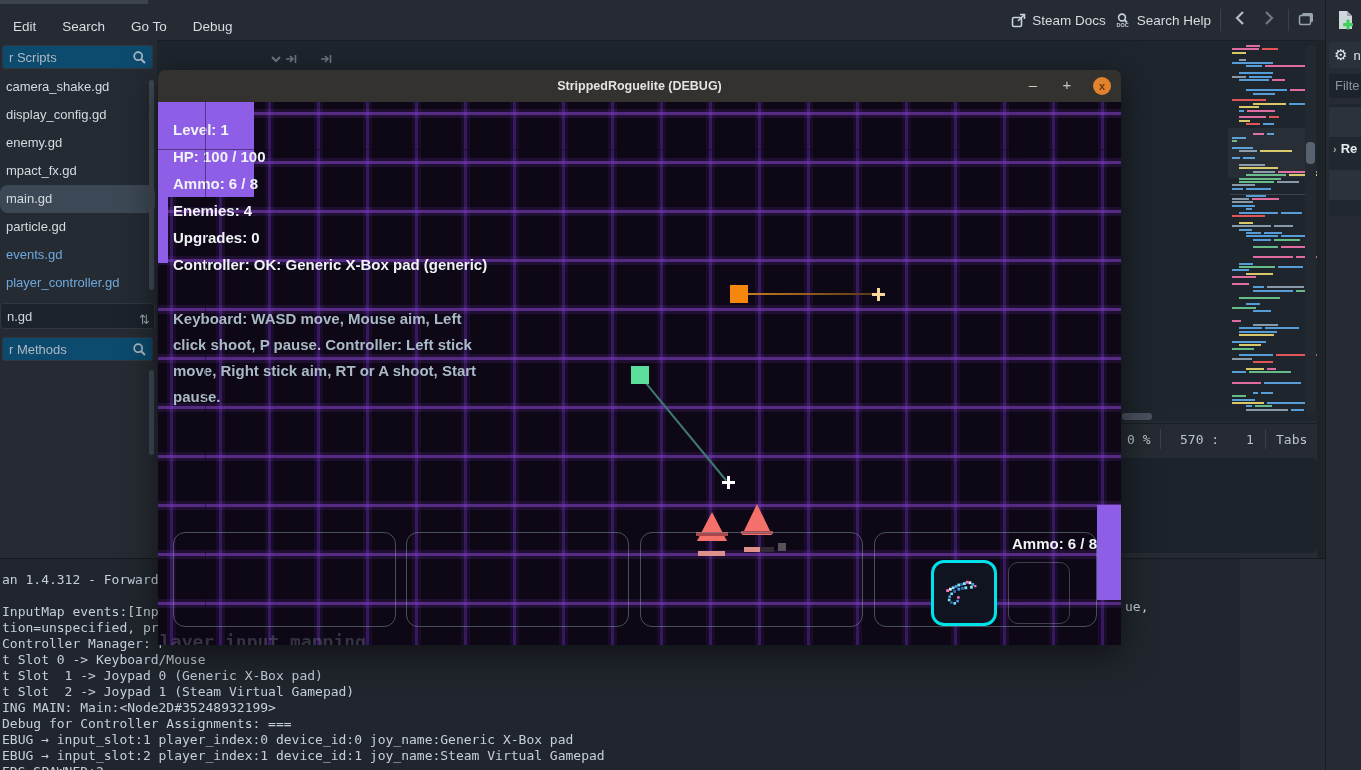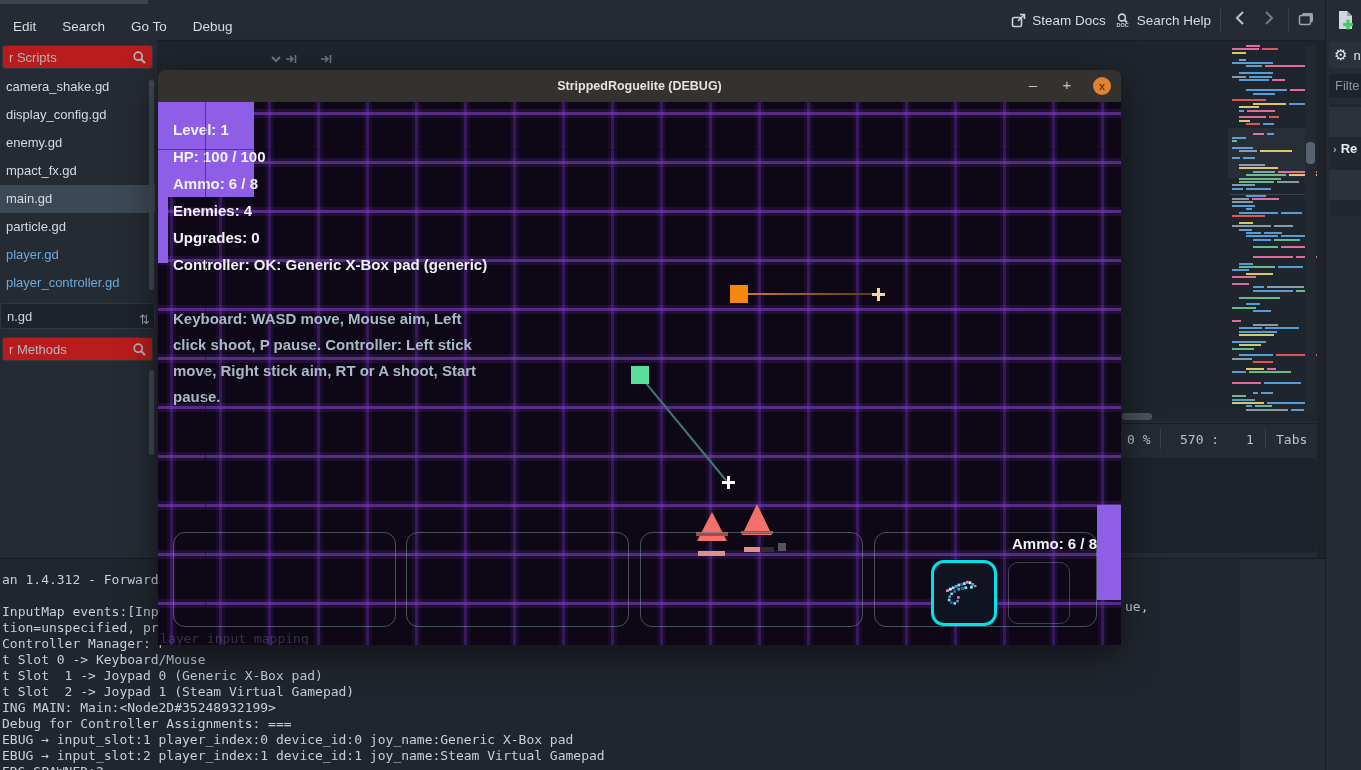--- a/index.html
+++ b/index.html
@@ -25,26 +25,26 @@
                display:flex;align-items:center;gap:6px;padding-left:5px;font-size:13px;color:#dfe5ea;}
   .rd-filter{left:1329px;top:74px;width:32px;height:24px;background:#1d232b;border-radius:3px;
              font-size:13px;color:#8a939e;line-height:24px;padding-left:6px;overflow:hidden;}
   .rd-list{left:1329px;top:104px;width:32px;height:112px;background:#21272f;border-radius:3px;}
   .rd-row-light{left:1329px;width:32px;height:30px;background:#2b323b;}
   .rd-tree{left:1333px;top:141px;font-size:13px;font-weight:bold;color:#e8edf2;display:flex;gap:4px;align-items:center;}
   .rd-chev{color:#9aa4ae;font-size:11px;}
 
   
   .sidebar{left:0;top:40px;width:157px;height:518px;background:#262b33;}
-  .filter-box{position:absolute;left:2px;width:151px;height:24px;background:#b91c1c;border:1px solid #30373f;
+  .filter-box{position:absolute;left:2px;width:151px;height:24px;background:#0c4a6e;border:1px solid #30373f;
               border-radius:3px;font-size:13px;color:#aeb8c2;line-height:23px;padding-left:6px;box-sizing:border-box;}
   .filter-box .mag{position:absolute;right:5px;top:4px;}
   .list-panel{position:absolute;left:0;width:155px;background:#252b33;}
   .srow{height:28px;line-height:28px;font-size:13px;color:#d4dae0;padding-left:6px;white-space:nowrap;overflow:hidden;}
-  .srow.selected{background:#3d4856;border-radius:0;}
+  .srow.selected{background:#3d4856;border-radius:8px;}
   .srow.open{color:#6fa8dc;}
   .vscroll{position:absolute;width:5px;border-radius:3px;background:#434b56;}
   .curbox{position:absolute;left:0;top:263px;width:155px;height:26px;background:#1d232b;border:1px solid #30373f;
           border-radius:3px;font-size:13px;color:#ced5db;line-height:25px;padding-left:6px;box-sizing:border-box;}
   .curbox .sorticon{position:absolute;right:4px;top:3px;color:#9aa4ae;font-size:13px;}
 
   
   .editor{left:157px;top:41px;width:1160px;height:371px;background:#1f252d;}
   .codeline{position:absolute;left:0;top:5px;height:22px;width:100%;font-family:"DejaVu Sans Mono",monospace;
             font-size:13px;line-height:22px;white-space:pre;}
@@ -108,22 +108,22 @@
   .cross::after{content:"";position:absolute;left:0;top:5px;width:13px;height:3px;background:currentColor;}
   .tri{position:absolute;width:0;height:0;border-left:15px solid transparent;border-right:15px solid transparent;}
   .slotbox{position:absolute;top:430px;width:223px;height:95px;border:1.5px solid rgba(145,170,170,0.45);
            border-radius:12px;box-sizing:border-box;}
   .ammo-label{position:absolute;top:433px;left:799px;width:140px;text-align:right;
               font-size:15px;font-weight:600;color:#f0f3f6;}
   .wslot{position:absolute;left:773px;top:458px;width:66px;height:66px;background:#0f1420;
          border:3.5px solid #00e2ea;border-radius:13px;box-sizing:border-box;}
   .eslot{position:absolute;left:850px;top:460px;width:62px;height:62px;border:1.5px solid rgba(160,170,180,0.35);
          border-radius:10px;box-sizing:border-box;}
-  .dimfrag{position:absolute;left:2px;top:529px;font-family:"DejaVu Sans Mono",monospace;font-size:13px;
-           color:rgba(150,160,175,0.28);}
+  .dimfrag{position:absolute;left:2px;top:529px;font-family:"DejaVu Sans Mono",monospace;font-size:18px;
+           color:rgba(150,160,175,0.28);font-weight:bold;}
   .gap-col{left:1317px;top:40px;width:8px;height:730px;background:#1e232a;}
 </style>
 </head>
 <body>
 
 <div class="screen">
 
   <div class="abs topbar">
     <div id="menu-items" style="display:flex;margin-top:12px;">
         <div class="menu-item">Edit</div>
@@ -171,21 +171,21 @@
           <line x1="9.2" y1="9.2" x2="13" y2="13" stroke="#aeb8c2" stroke-width="2"></line>
         </svg>
     </div>
     <div class="list-panel" style="top:33px;height:228px;" id="scripts-list">
         <div class="srow">camera_shake.gd</div>
         <div class="srow">display_config.gd</div>
         <div class="srow">enemy.gd</div>
         <div class="srow">mpact_fx.gd</div>
         <div class="srow selected">main.gd</div>
         <div class="srow">particle.gd</div>
-        <div class="srow open">player.gd</div>
+        <div class="srow open">events.gd</div>
         <div class="srow open">player_controller.gd</div>
       </div>
     <div class="vscroll" style="left:149px;top:40px;height:210px;"></div>
     <div class="curbox">
       <span>n.gd</span>
       <span class="sorticon">⇅</span>
     </div>
     <div class="filter-box" style="top:297px;">
       <span>r Methods</span>
       <svg class="mag" width="15" height="15" viewBox="0 0 15 15">

